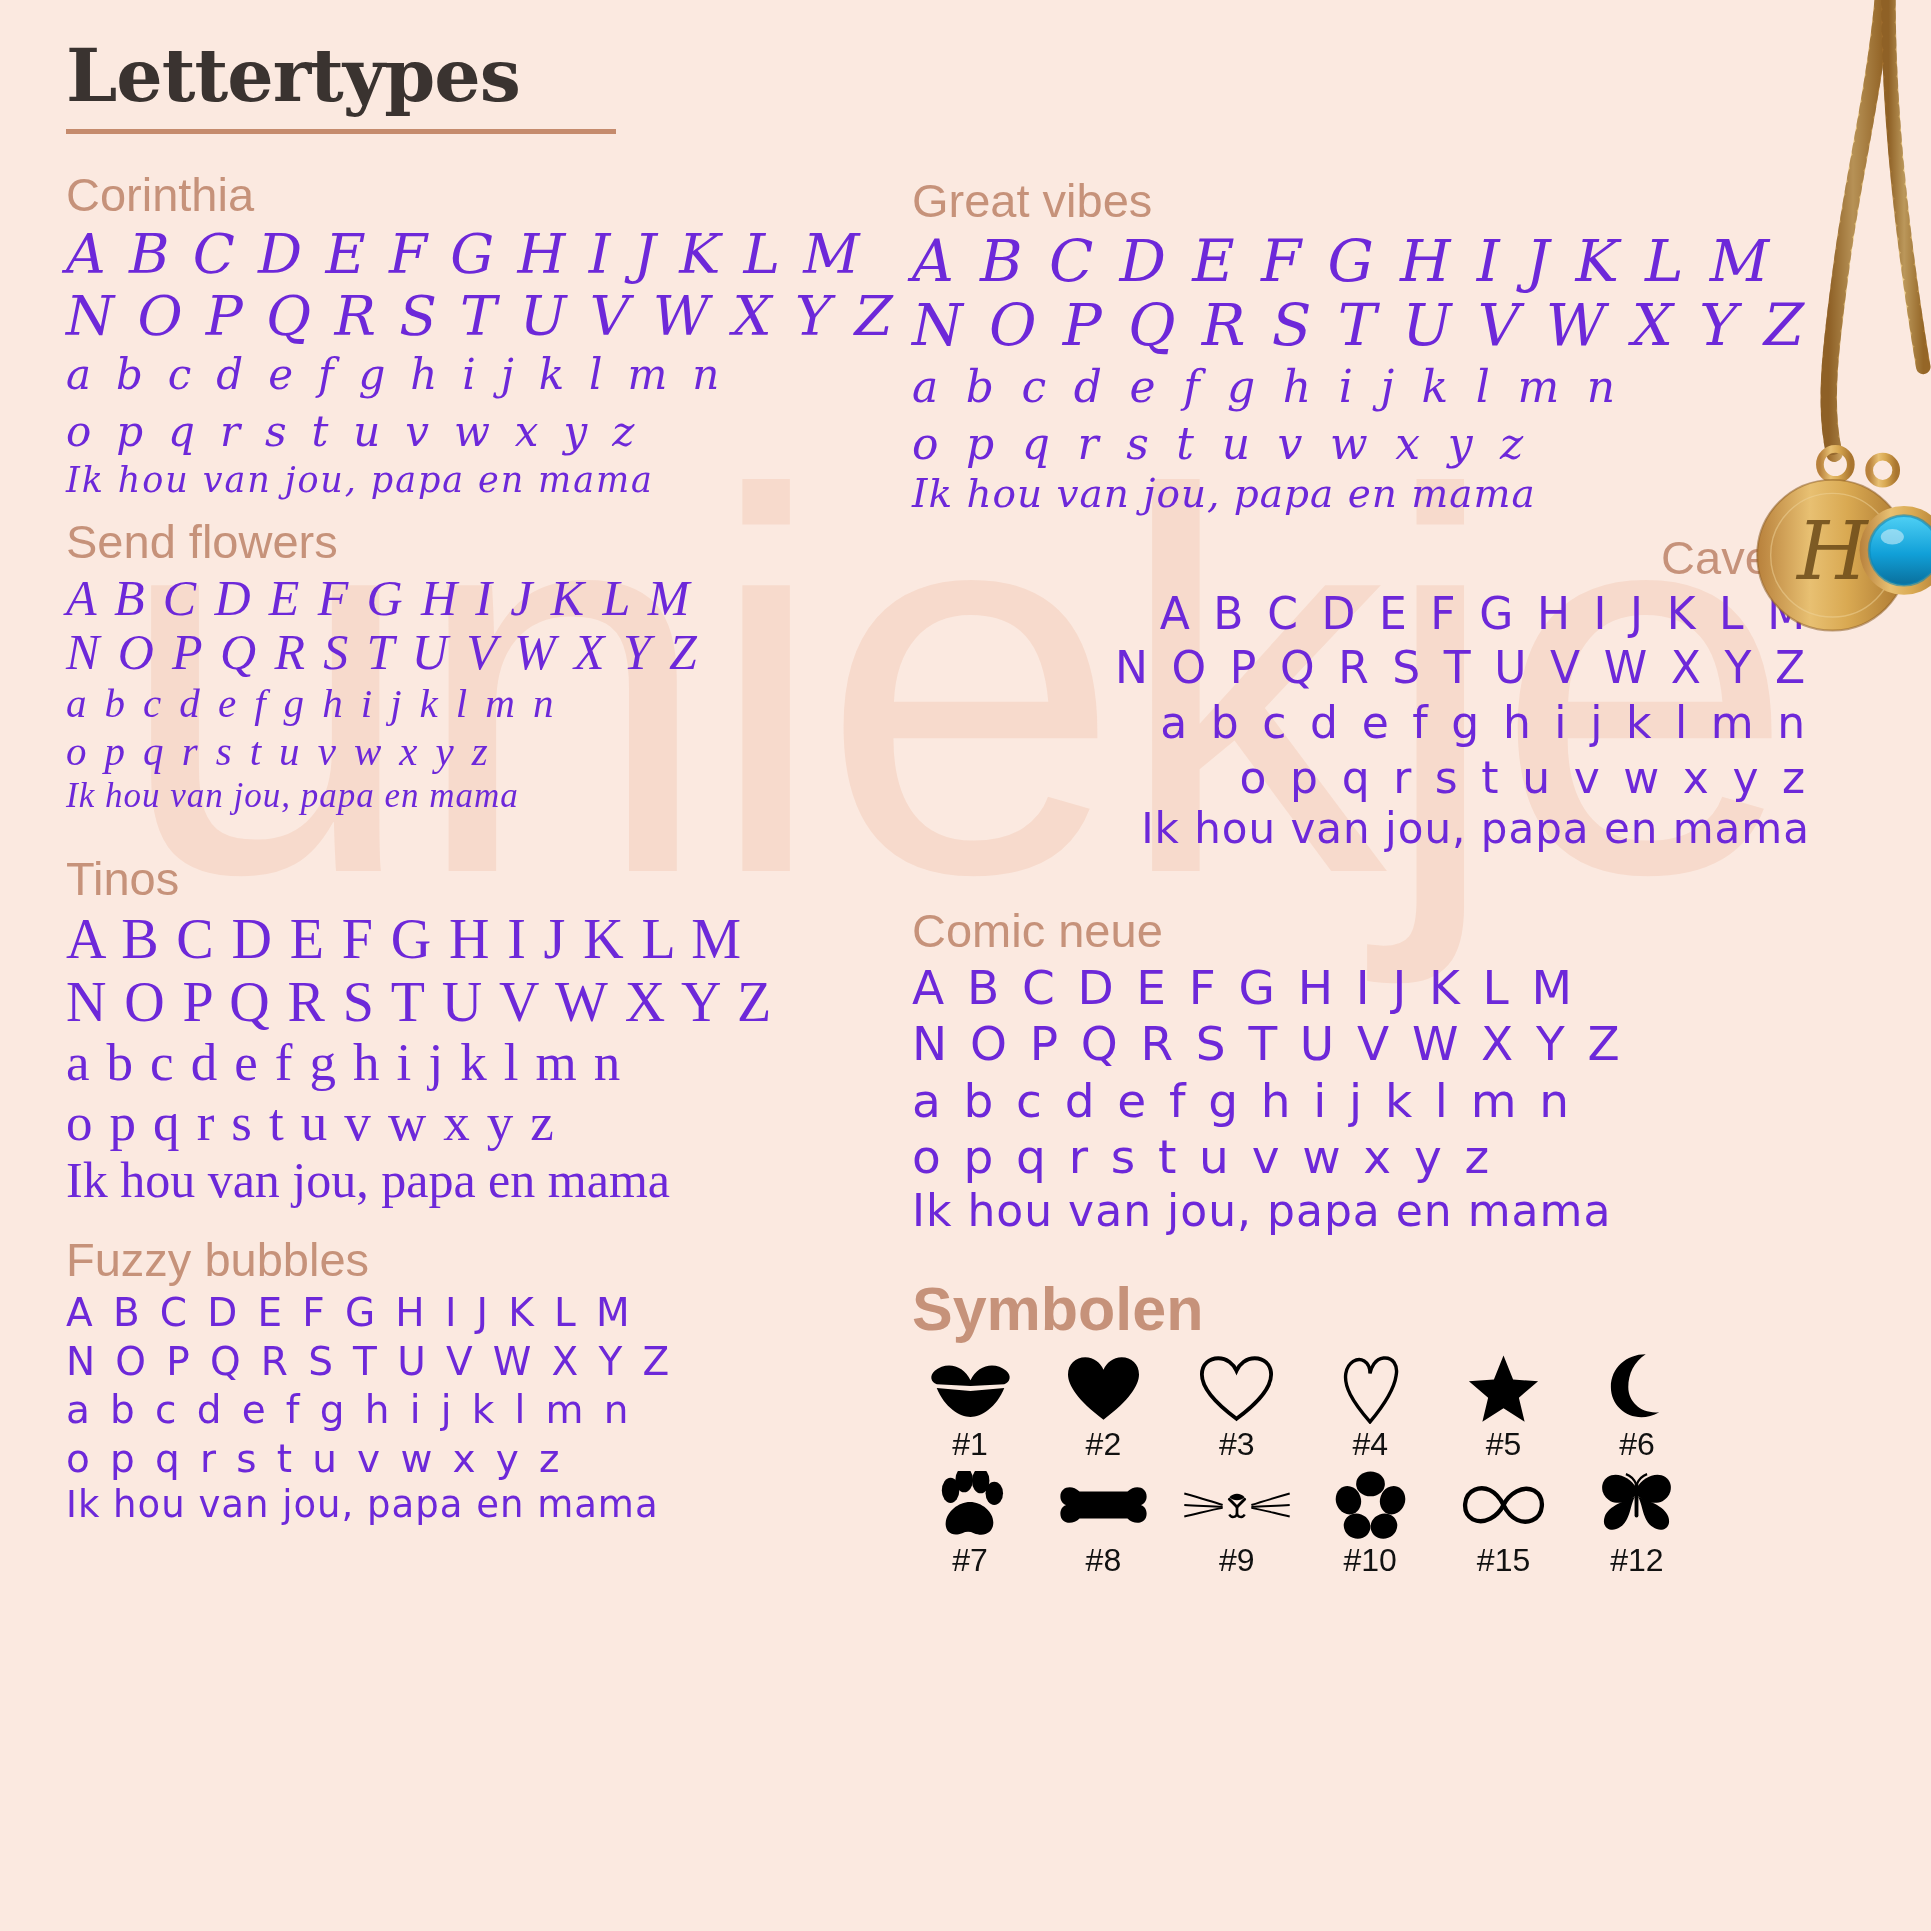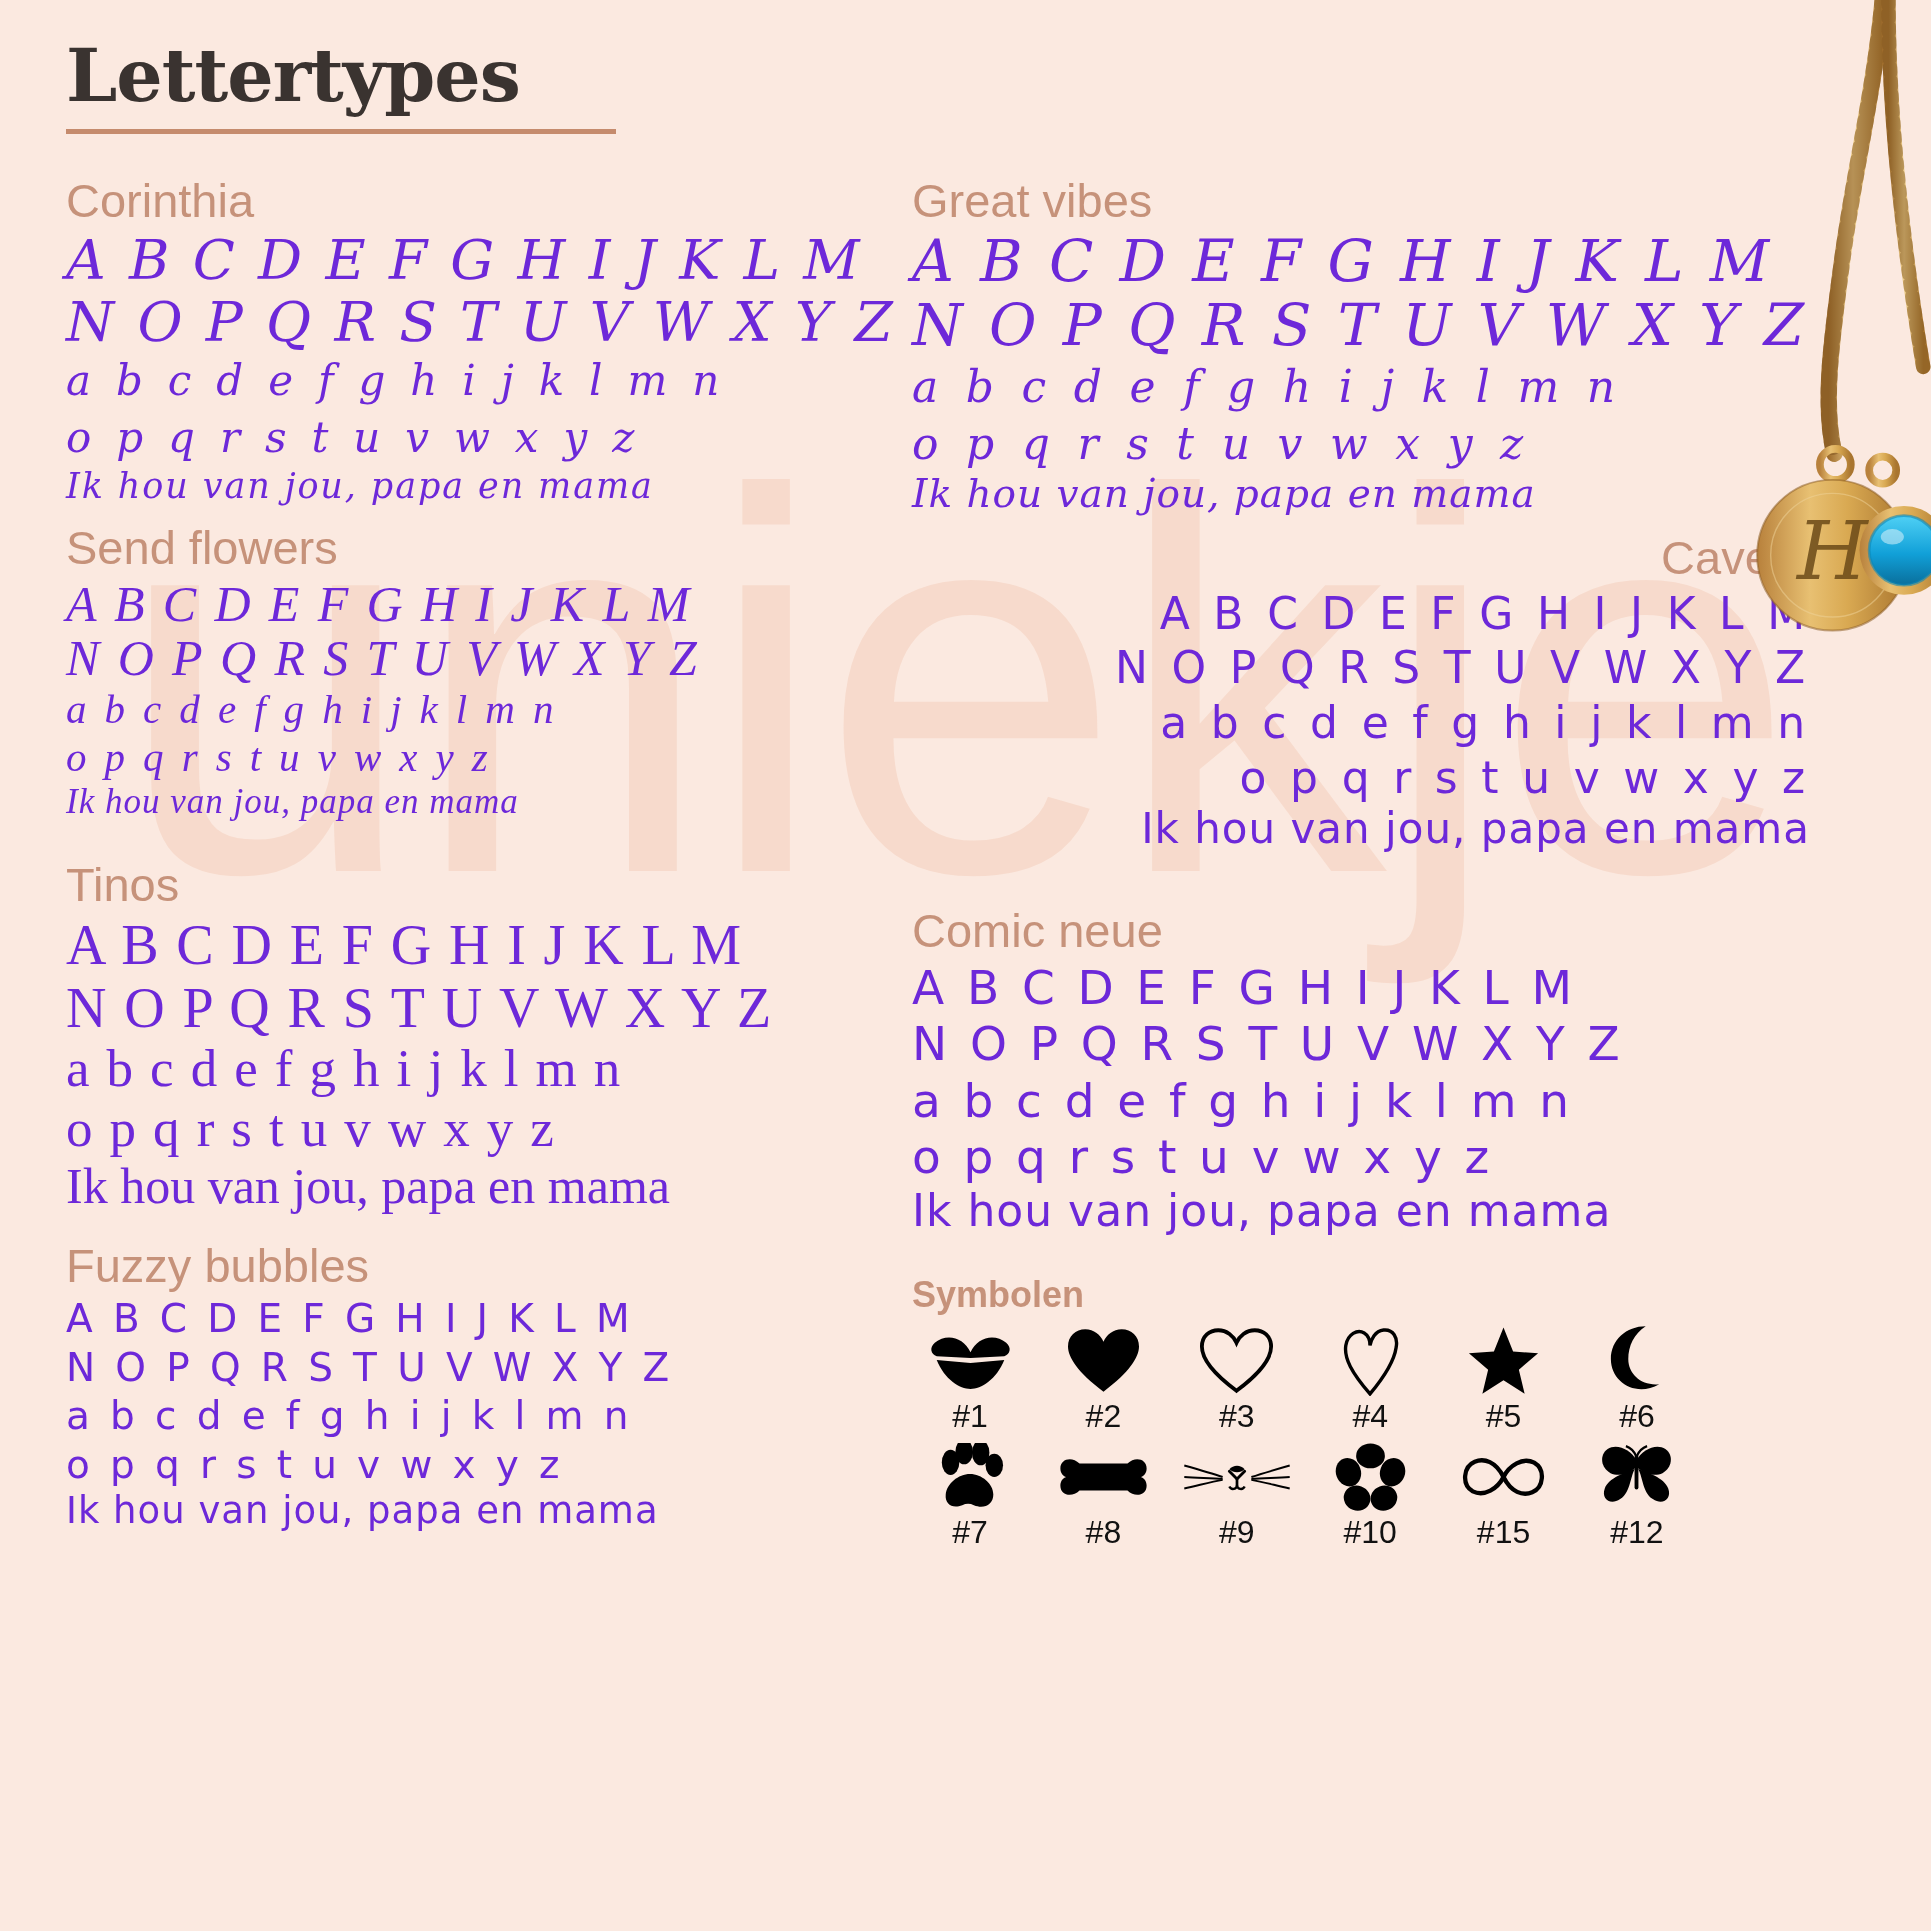--- a/index.html
+++ b/index.html
@@ -54,21 +54,21 @@
     width: 550px;
     height: 4.8px;
     background: #c58b6d;
   }
 
   
   .col {
     position: absolute;
     z-index: 2;
   }
-  #col-left  { left: 66px;  top: 174px; width: 850px; }
+  #col-left  { left: 66px;  top: 168px; width: 850px; }
   #col-right { left: 912px; top: 174px; width: 898px; }
 
   .font-block { margin-bottom: 15.4px; }
 
   .font-name {
     font-family: "Liberation Sans", sans-serif;
     font-size: 47px;
     color: #c6927a;
     letter-spacing: 0px;
     margin-bottom: 1.9px;
@@ -139,21 +139,21 @@
   }
   .sp-fuzzy .upper { font-size: 39px; line-height: 1.25; }
   .sp-fuzzy .lower { font-size: 39px; line-height: 1.25; }
   .sp-fuzzy .phrase { font-size: 37px; letter-spacing: 1px; }
 
   
   #symbols-block { margin-top: 3.9px; }
   .sym-title {
     font-family: "Liberation Sans", sans-serif;
     font-weight: 700;
-    font-size: 36px;
+    font-size: 61px;
     color: #c6927a;
     margin-bottom: 9.7px;
   }
   .sym-row {
     display: flex;
     gap: 17.4px;
     margin-bottom: 5.8px;
   }
   .sym-cell {
     width: 116px;

